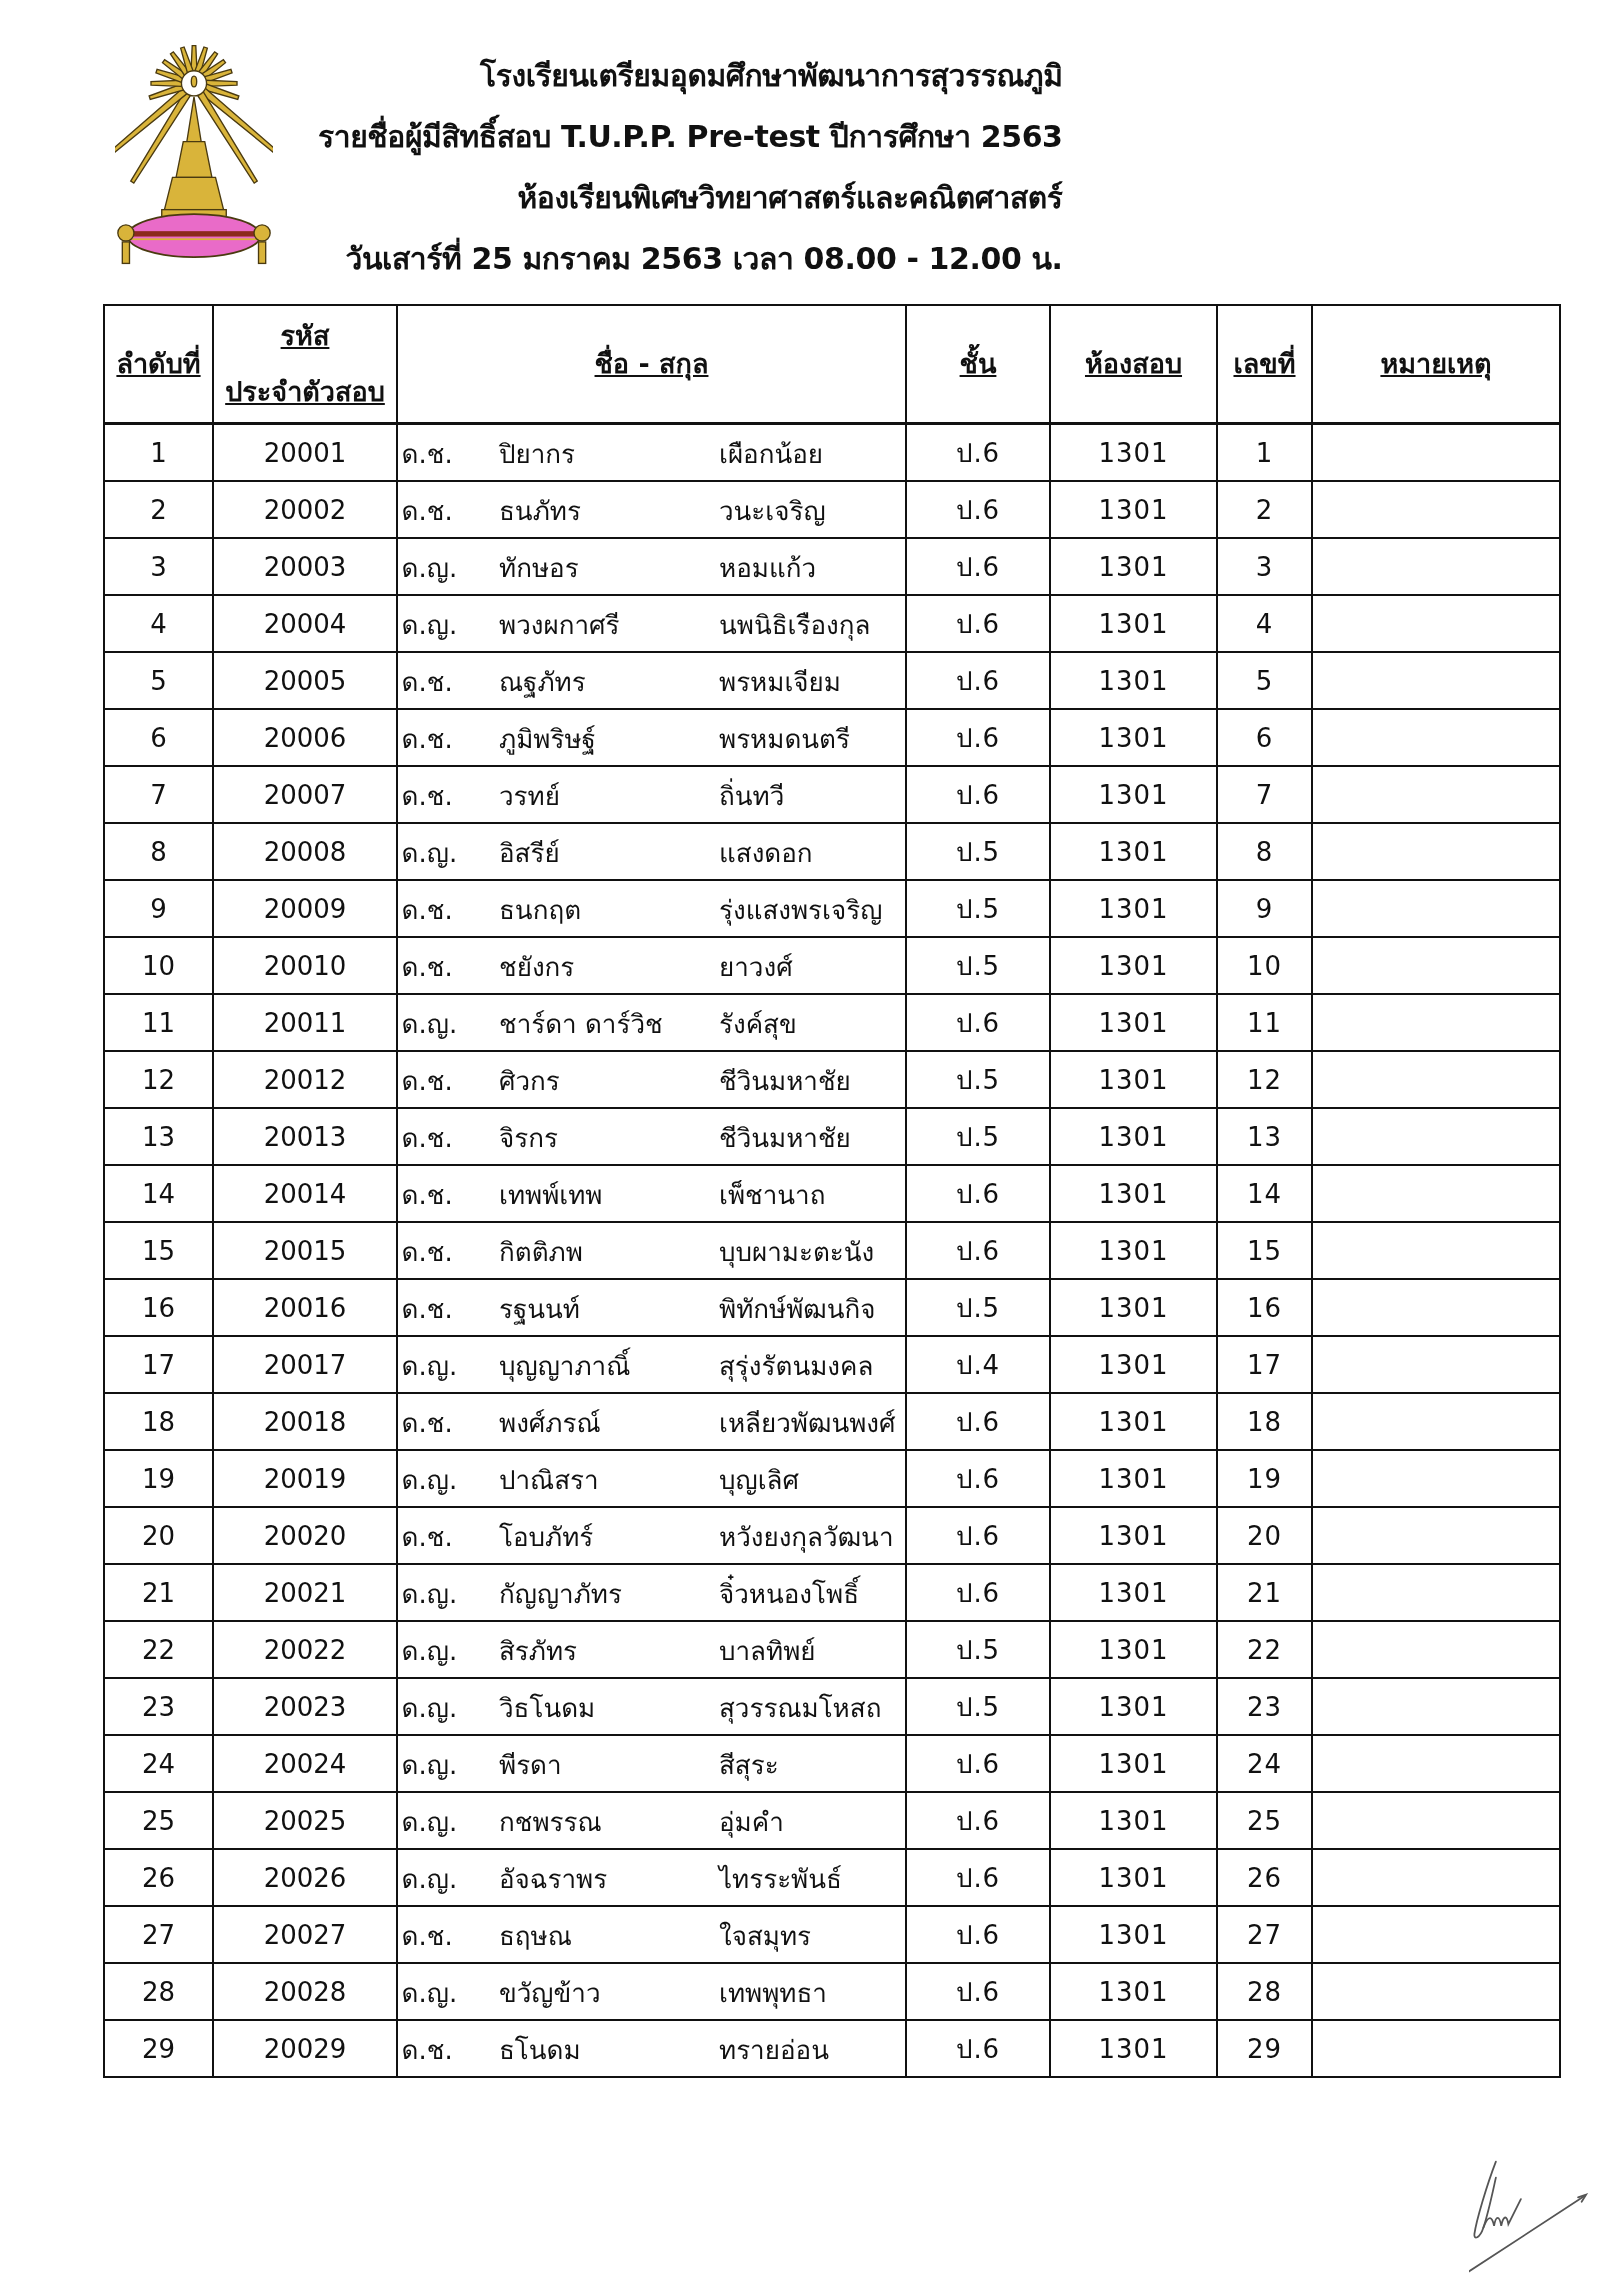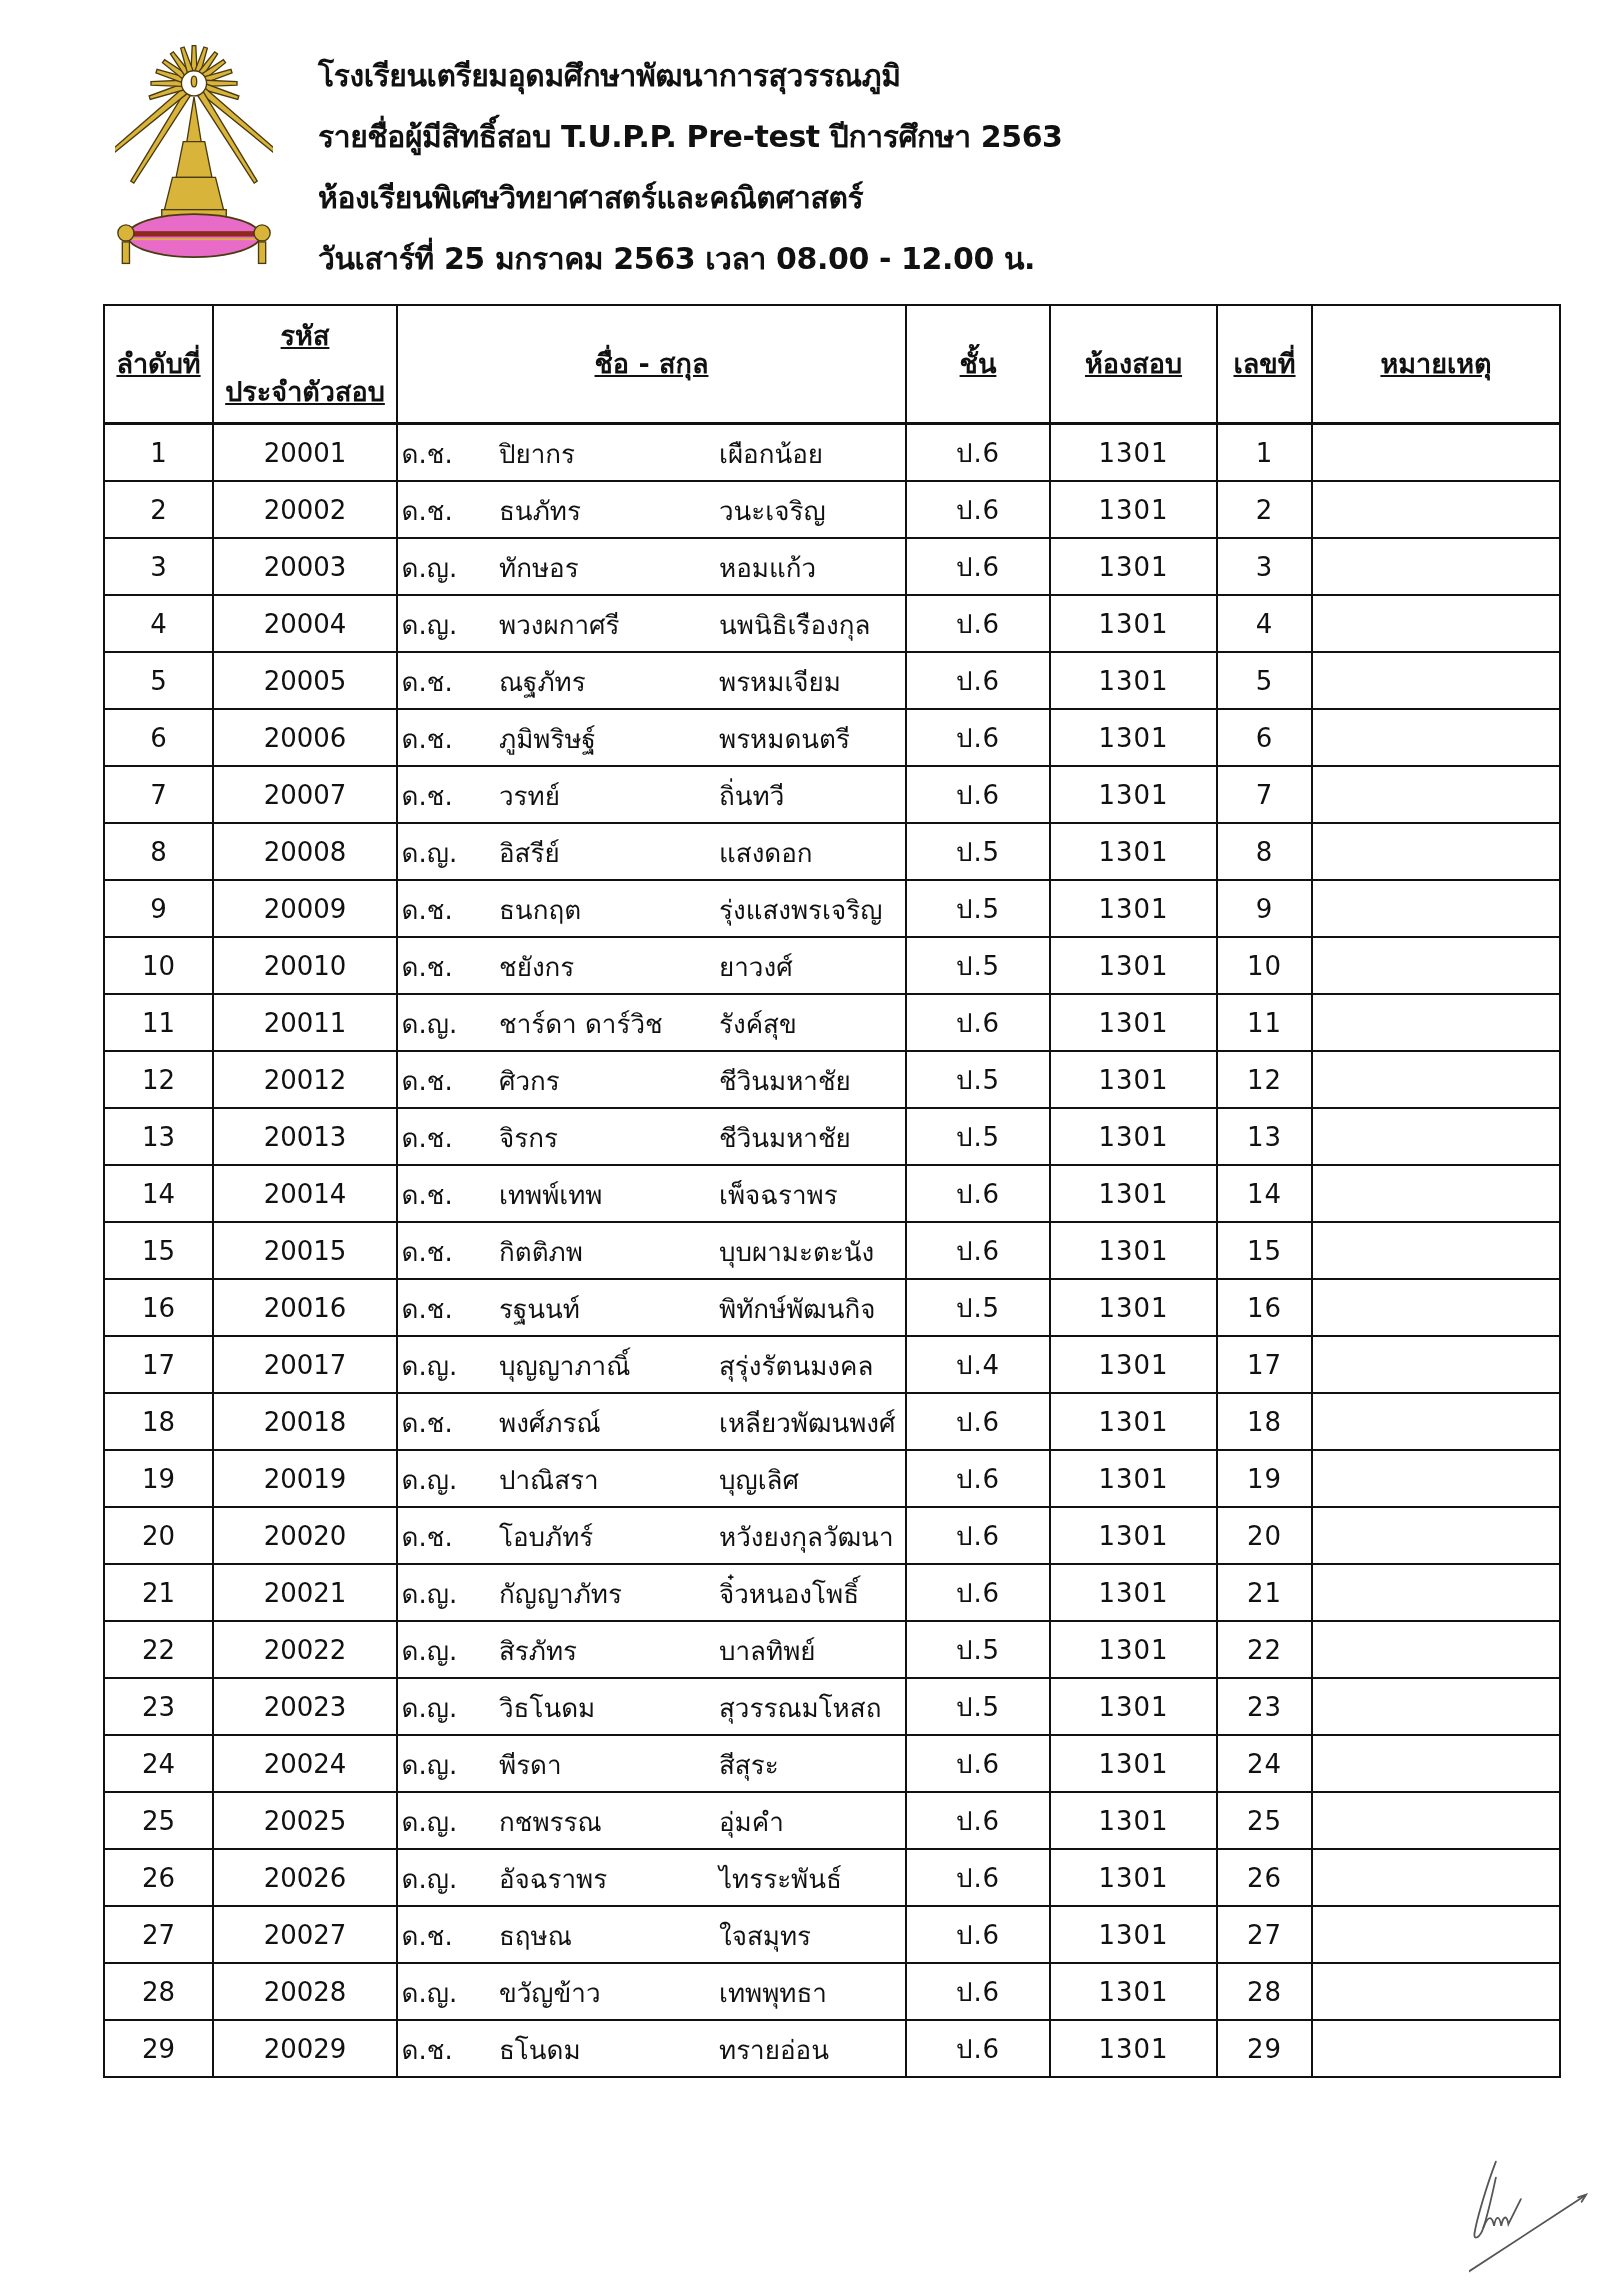--- a/index.html
+++ b/index.html
@@ -5,21 +5,21 @@
     html, body { margin: 0; padding: 0; background: #ffffff; }
     body {
       width: 1621px; height: 2293px; position: relative; overflow: hidden;
       font-family: "DejaVu Sans", "Liberation Sans", sans-serif; color: #111;
     }
     .logo { position: absolute; left: 115px; top: 43px; width: 158px; height: 224px; }
     .titles { position: absolute; left: 318px; top: 45px; }
     .title-line {
       font-family: "DejaVu Sans", "Liberation Sans", sans-serif;
       font-size: 30px; font-weight: bold; line-height: 61px; height: 61px;
-      white-space: nowrap; color: #111; letter-spacing: -0.4px;
+      white-space: nowrap; color: #111; letter-spacing: -0.4px; text-align: right;
     }
     table.roster {
       position: absolute; left: 103px; top: 304px;
       border-collapse: collapse; table-layout: fixed;
       width: 1455px;
     }
     table.roster th, table.roster td {
       border: 2.7px solid #111; padding: 0; text-align: center; vertical-align: middle;
       font-size: 26px; overflow: hidden; white-space: nowrap;
     }
@@ -280,21 +280,21 @@
         <td class="room">1301</td>
         <td class="seat">13</td>
         <td></td>
       </tr>
       <tr>
         <td>14</td>
         <td>20014</td>
         <td class="name-cell">
           <span class="prefix">ด.ช.</span>
           <span class="first">เทพพ์เทพ</span>
-          <span class="last">เพ็จฉราพร</span>
+          <span class="last">เพ็ชานาถ</span>
         </td>
         <td class="grade">ป.6</td>
         <td class="room">1301</td>
         <td class="seat">14</td>
         <td></td>
       </tr>
       <tr>
         <td>15</td>
         <td>20015</td>
         <td class="name-cell">

